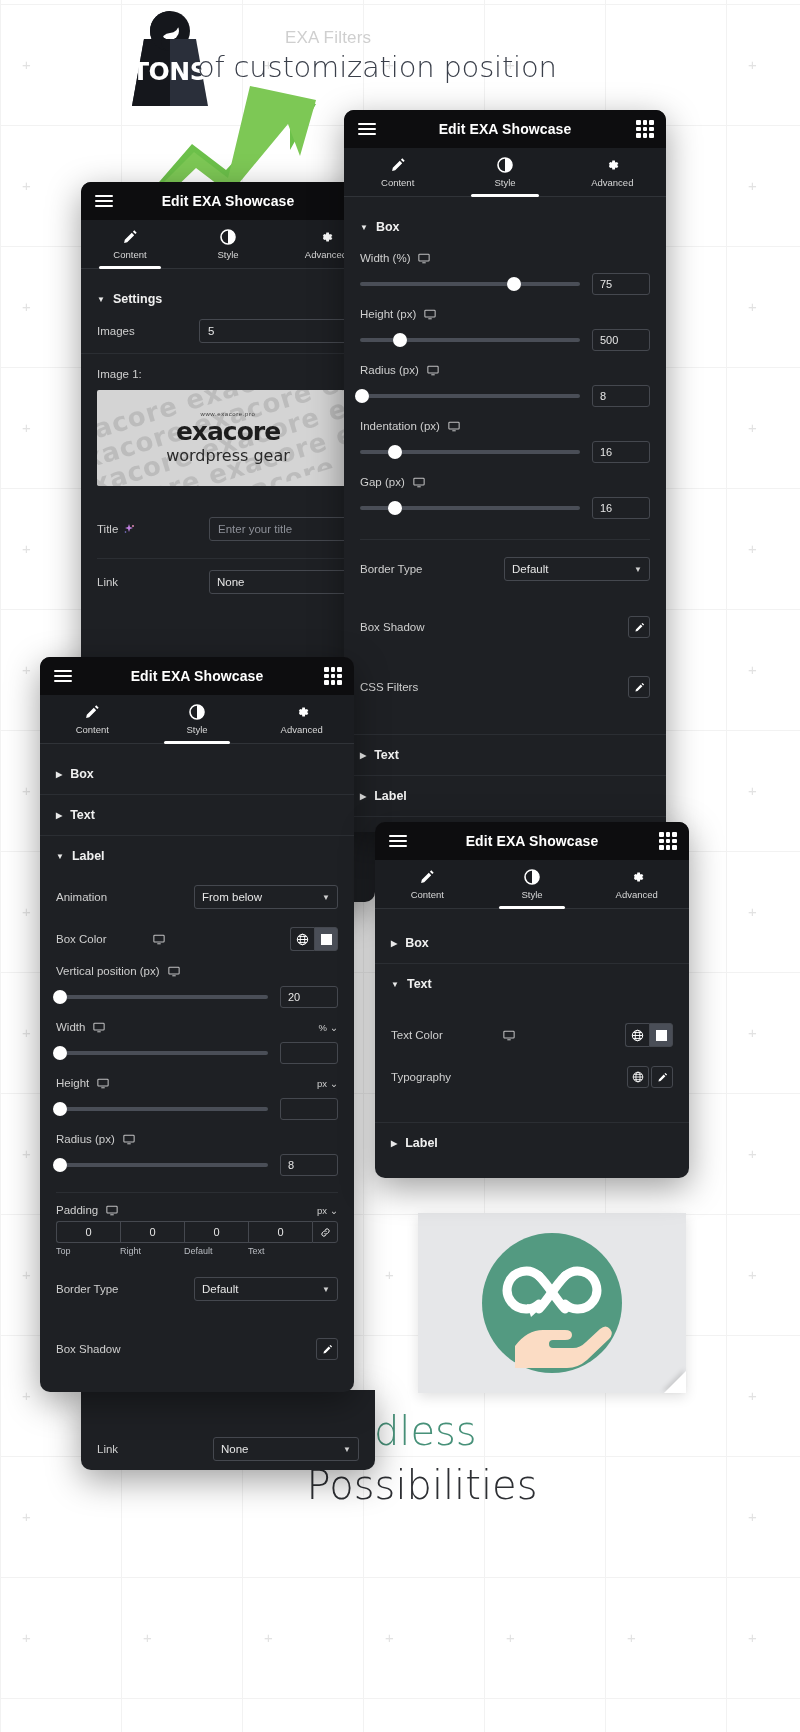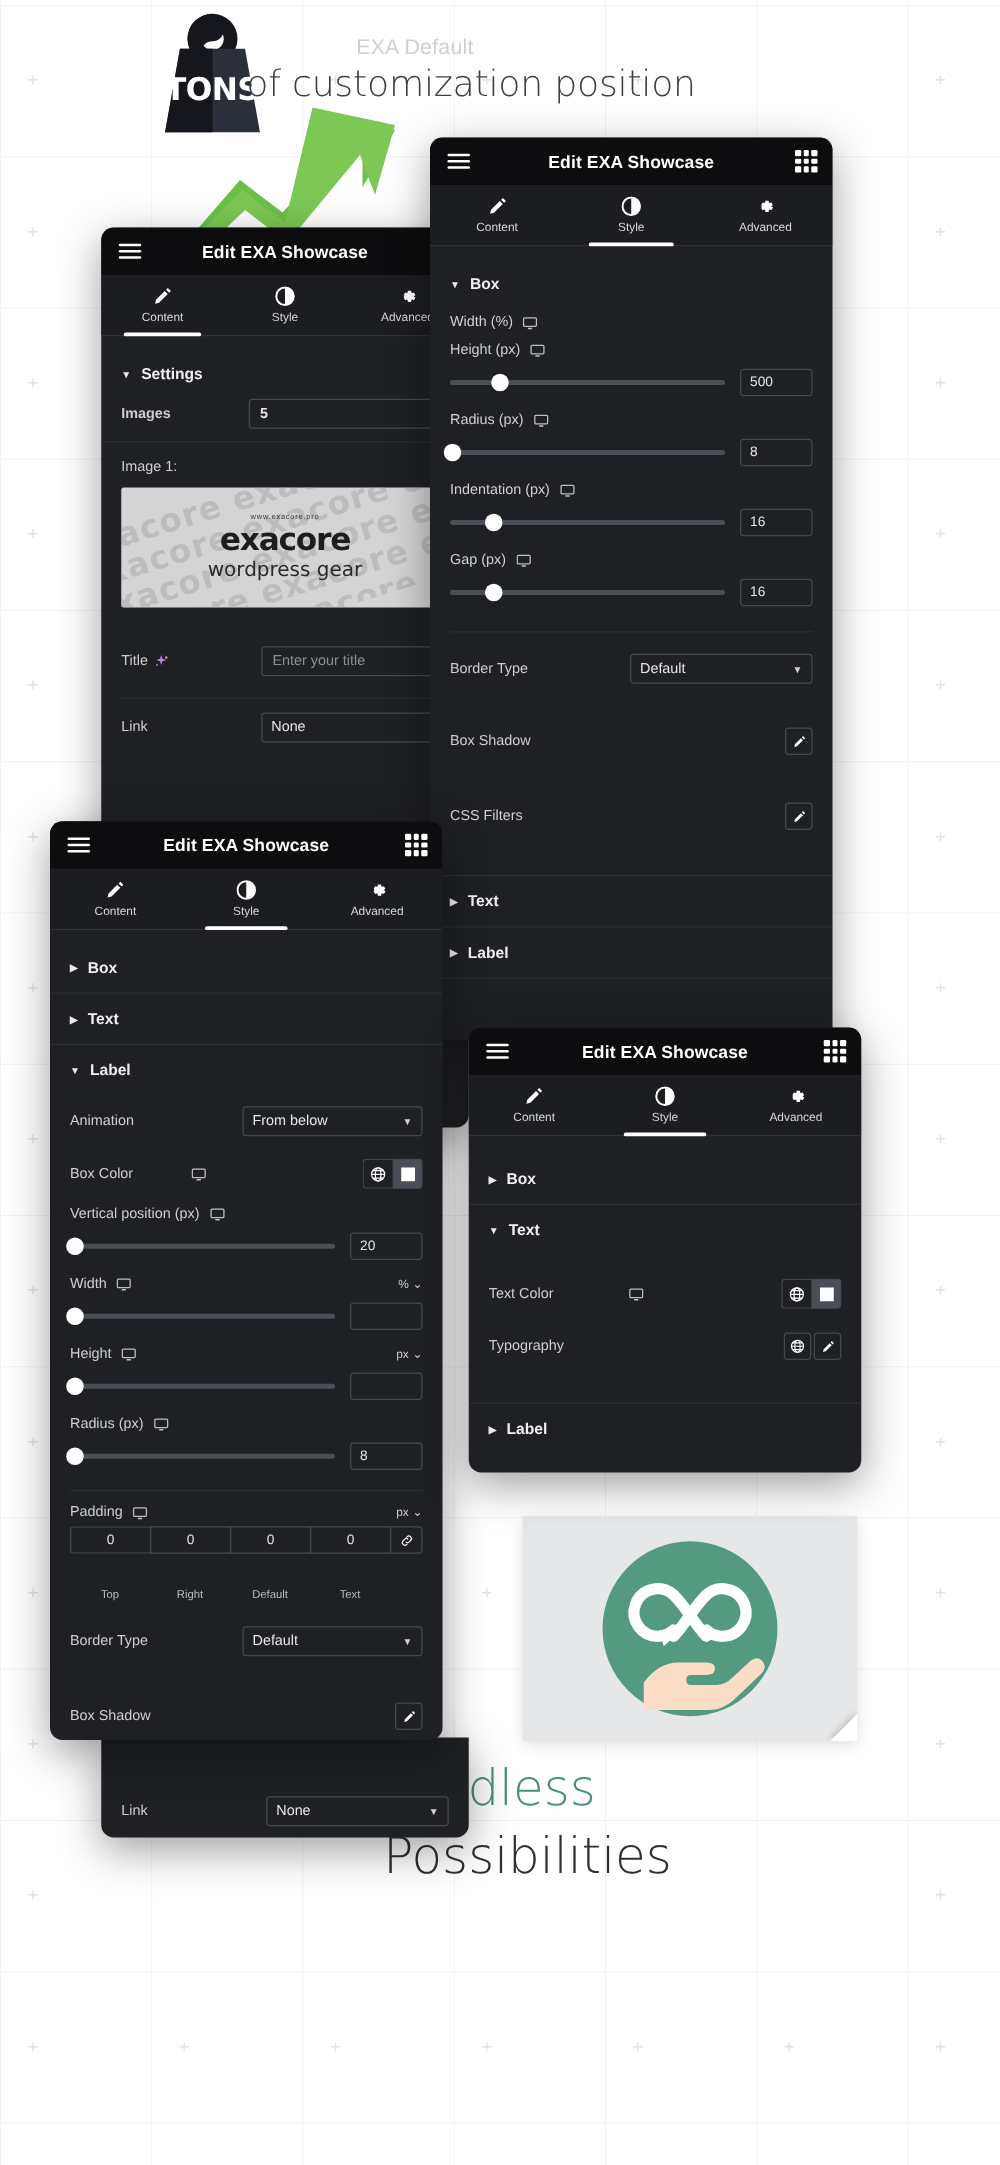--- a/index.html
+++ b/index.html
@@ -134,21 +134,21 @@
     flex: 1; height: 22px; border: 1px solid #45484f; border-right: none;
     display: flex; align-items: center; justify-content: center;
     font-size: 11px; color: #e6e6e6;
   }
   .pad-cell:first-child { border-radius: 3px 0 0 3px; }
   .pad-link {
     width: 26px; height: 22px; border: 1px solid #45484f; border-radius: 0 3px 3px 0;
     display: flex; align-items: center; justify-content: center;
   }
   .pad-labels { display: flex; padding: 3px 16px 0; }
-  .pad-labels span { flex: 1; text-align: center; font-size: 9px; color: #b9bcc2; margin-top: 24px; }
+  .pad-labels span { flex: 1; text-align: left; font-size: 9px; color: #b9bcc2; }
   .pad-labels .spacer { flex: 0 0 26px; }
 
   .unit { font-size: 9.5px; color: #cfcfcf; display: flex; align-items: center; gap: 3px; }
 
   
   .img-tile {
     margin: 6px 16px 0; height: 96px; border-radius: 2px;
     background: #d4d4d4; position: relative; overflow: hidden;
     display: flex; align-items: center; justify-content: center; flex-direction: column;
   }
@@ -231,21 +231,21 @@
 
 <div id="header">
   <svg id="weight-icon" viewBox="0 0 100 100">
     <circle cx="50" cy="25" r="20" fill="#15171c"></circle>
     <circle cx="50" cy="25" r="9" fill="#ffffff"></circle>
     <path d="M24 33 L76 33 L88 100 L12 100 Z" fill="#2a2f3a"></path>
     <path d="M24 33 L50 33 L50 100 L12 100 Z" fill="#15171c"></path>
     <path d="M50 5 a20 20 0 0 0 0 40 a9 9 0 0 1 0 -18 a9 9 0 0 0 0 -18 z" fill="#15171c"></path>
   </svg>
   <div id="badge-text" style="position:absolute;left:132px;top:57px;color:#fff;font-size:25px;font-weight:bold;font-family:'DejaVu Sans',sans-serif;letter-spacing:-.5px;">TONS</div>
-  <div id="brand-label">EXA Default</div>
+  <div id="brand-label">EXA Filters</div>
   <div id="headline">of customization position</div>
 </div>
 
 <svg id="green-arrow" viewBox="0 0 190 140">
   <path d="M4 136 L52 82 L86 108 L150 30 L150 72 L176 26 L120 14 L140 34 L86 92 L52 66 L0 126 Z" fill="#6cc04a"></path>
   <path d="M110 8 L176 22 L160 78 L148 46 L90 116 L56 90 L6 138 L0 128 L54 74 L88 100 Z" fill="#7dc855"></path>
 </svg>
 
 <div class="panel" id="panel-content" style="left:81px; top:182px; width:294px; height:720px; z-index:2;">
   <div class="panel-bar">
@@ -277,21 +277,21 @@
       <span class="tab-lbl">Advanced</span>
     </div>
   </div>
   <div class="tabs-sep"></div>
 
   <div class="sect-head" style="margin-top:10px;">
     <span class="caret">▼</span>
     <span>Settings</span>
   </div>
 
-  <div class="row" style="padding-bottom:10px;font-weight:bold;">
+  <div class="row" style="padding-bottom:10px;">
     <span class="lbl">Images</span>
     <span class="field" style="margin-left:auto;width:160px;">5</span>
   </div>
   <div class="divider"></div>
 
   <div class="row" style="padding-top:10px;">
     <span class="lbl">Image 1:</span>
   </div>
   <div class="img-tile">
     <div class="wm">exacore exacore exacore<br>exacore exacore exacore<br>exacore exacore exacore<br>exacore exacore exacore<br>exacore exacore exacore<br>exacore exacore exacore</div>
@@ -365,20 +365,26 @@
     <span class="caret">▼</span>
     <span>Box</span>
   </div>
 
   <div class="row" style="min-height:22px;">
     <span class="lbl">Width (%)</span>
     <svg class="monitor-ico" viewBox="0 0 14 12" fill="none" stroke="#ddd" stroke-width="1.2">
         <rect x="1" y="1" width="12" height="8" rx="1"></rect>
         <path d="M5 11h4"></path>
       </svg>
+  </div>
+  <div class="slider-wrap">
+    <div class="track">
+        <span class="knob" style="left:70%;"></span>
+      </div>
+    <span class="numbox">75</span>
   </div>
 
   <div class="row" style="min-height:22px;">
     <span class="lbl">Height (px)</span>
     <svg class="monitor-ico" viewBox="0 0 14 12" fill="none" stroke="#ddd" stroke-width="1.2">
         <rect x="1" y="1" width="12" height="8" rx="1"></rect>
         <path d="M5 11h4"></path>
       </svg>
   </div>
   <div class="slider-wrap">

